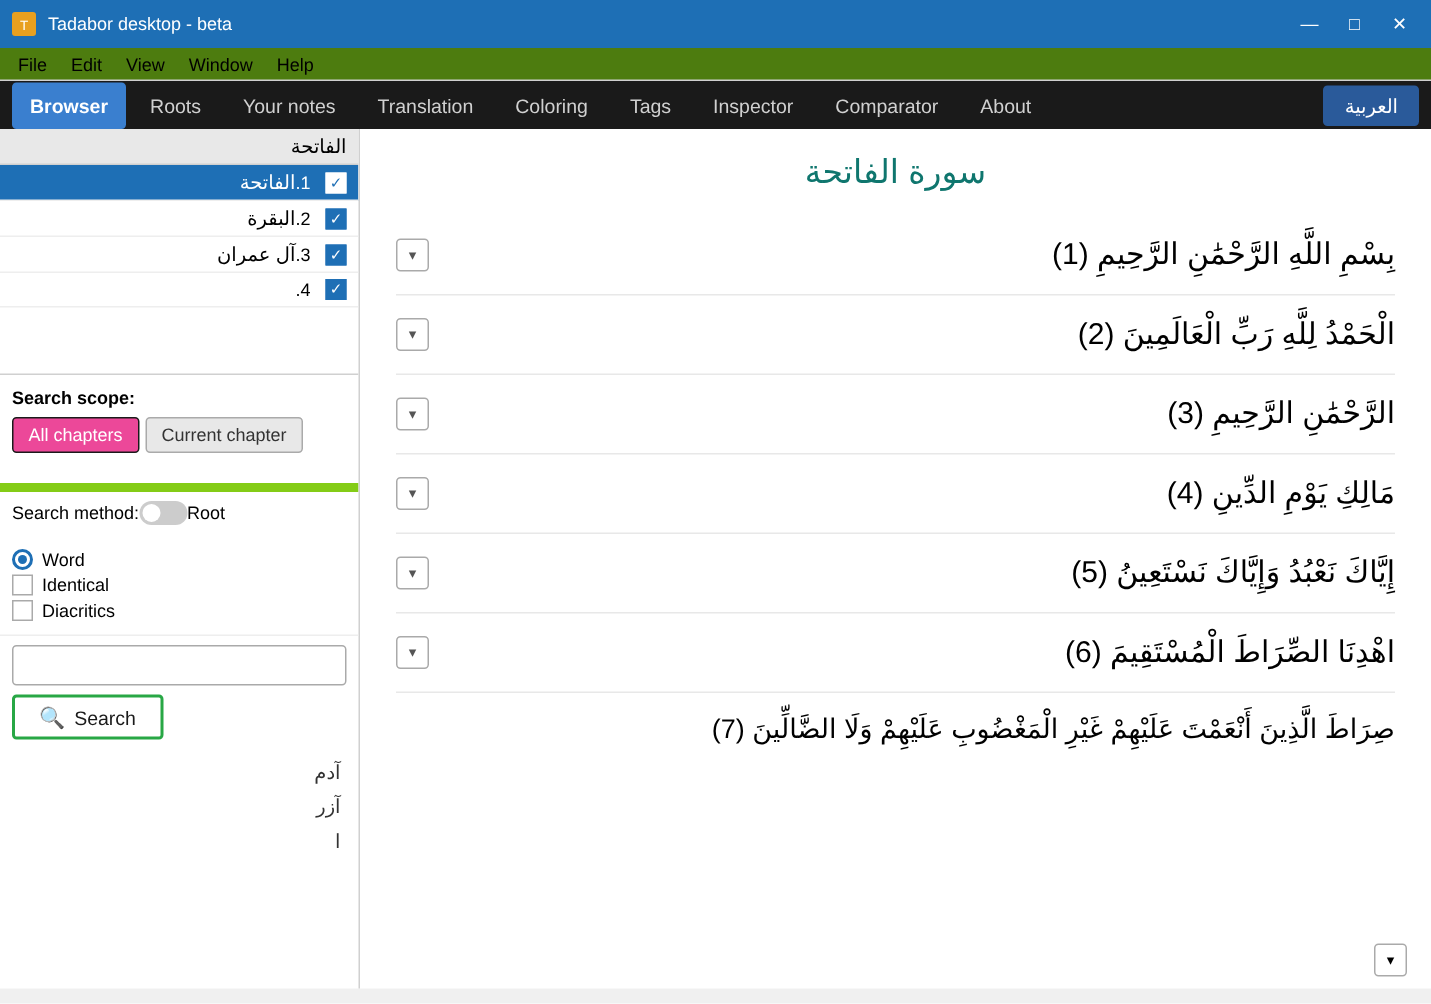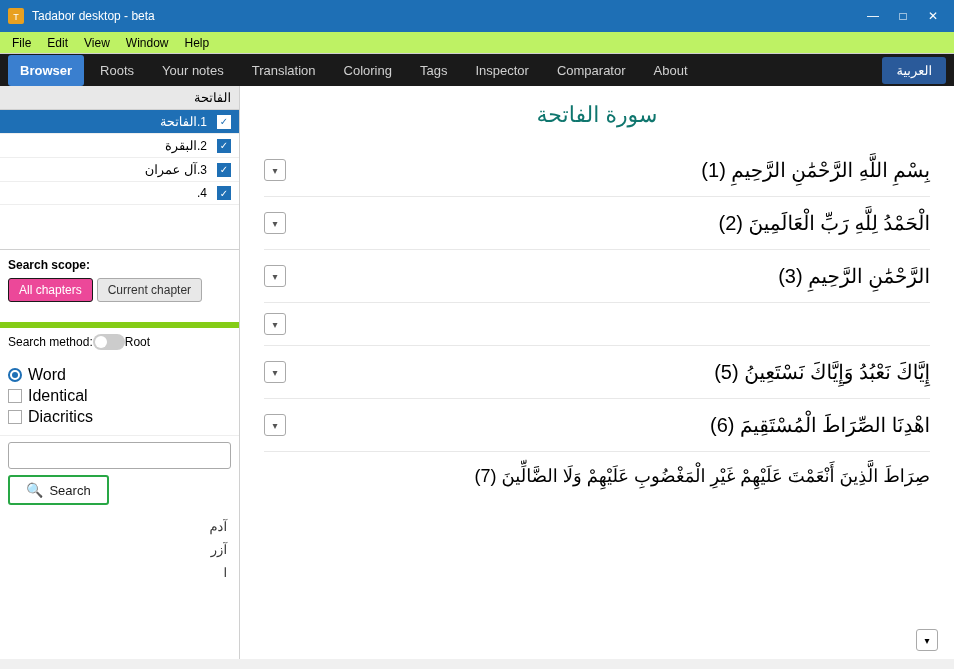--- a/index.html
+++ b/index.html
@@ -16,21 +16,21 @@
       gap: 8px;
       user-select: none;
     }
     .titlebar-icon { width: 16px; height: 16px; background: #e8a020; border-radius: 2px; display: flex; align-items: center; justify-content: center; font-size: 10px; color: white; flex-shrink: 0; }
     .titlebar-title { flex: 1; font-size: 12px; }
     .titlebar-controls { display: flex; gap: 4px; }
     .titlebar-btn { width: 26px; height: 20px; background: transparent; border: none; color: white; cursor: pointer; font-size: 12px; display: flex; align-items: center; justify-content: center; }
 
     
     .menubar {
-      background: #bef264;
+      background: #4d7c0f;
       height: 22px;
       display: flex;
       align-items: center;
       padding: 0 4px;
       border-bottom: 1px solid #d0d0d0;
     }
     .menubar-item { padding: 2px 8px; font-size: 12px; cursor: pointer; }
 
     
     .navbar {
@@ -161,21 +161,21 @@
       width: 12px;
       height: 12px;
       background: white;
       border-radius: 50%;
       position: absolute;
       top: 2px;
       left: 2px;
       transition: left 0.2s;
     }
 
-    .radio-row { display: flex; align-items: center; gap: 6px; margin: 3px 0; font-size: 16px; cursor: pointer; }
+    .radio-row { display: flex; align-items: center; gap: 6px; margin: 3px 0; font-size: 12px; cursor: pointer; }
     .radio-circle {
       width: 14px;
       height: 14px;
       border: 2px solid #1e6fb5;
       border-radius: 50%;
       display: flex;
       align-items: center;
       justify-content: center;
     }
     .radio-circle .radio-dot { width: 6px; height: 6px; background: #1e6fb5; border-radius: 50%; }
@@ -440,20 +440,21 @@
         <span class="verse-text">الْحَمْدُ لِلَّهِ رَبِّ الْعَالَمِينَ (2)</span>
         <div class="verse-dropdown">▾</div>
       </div>
 
       <div class="verse-row">
         <span class="verse-text">الرَّحْمَٰنِ الرَّحِيمِ (3)</span>
         <div class="verse-dropdown">▾</div>
       </div>
 
       <div class="verse-row">
+        <span class="verse-text">مَالِكِ يَوْمِ الدِّينِ (4)</span>
         <div class="verse-dropdown">▾</div>
       </div>
 
       <div class="verse-row">
         <span class="verse-text">إِيَّاكَ نَعْبُدُ وَإِيَّاكَ نَسْتَعِينُ (5)</span>
         <div class="verse-dropdown">▾</div>
       </div>
 
       <div class="verse-row">
         <span class="verse-text">اهْدِنَا الصِّرَاطَ الْمُسْتَقِيمَ (6)</span>

